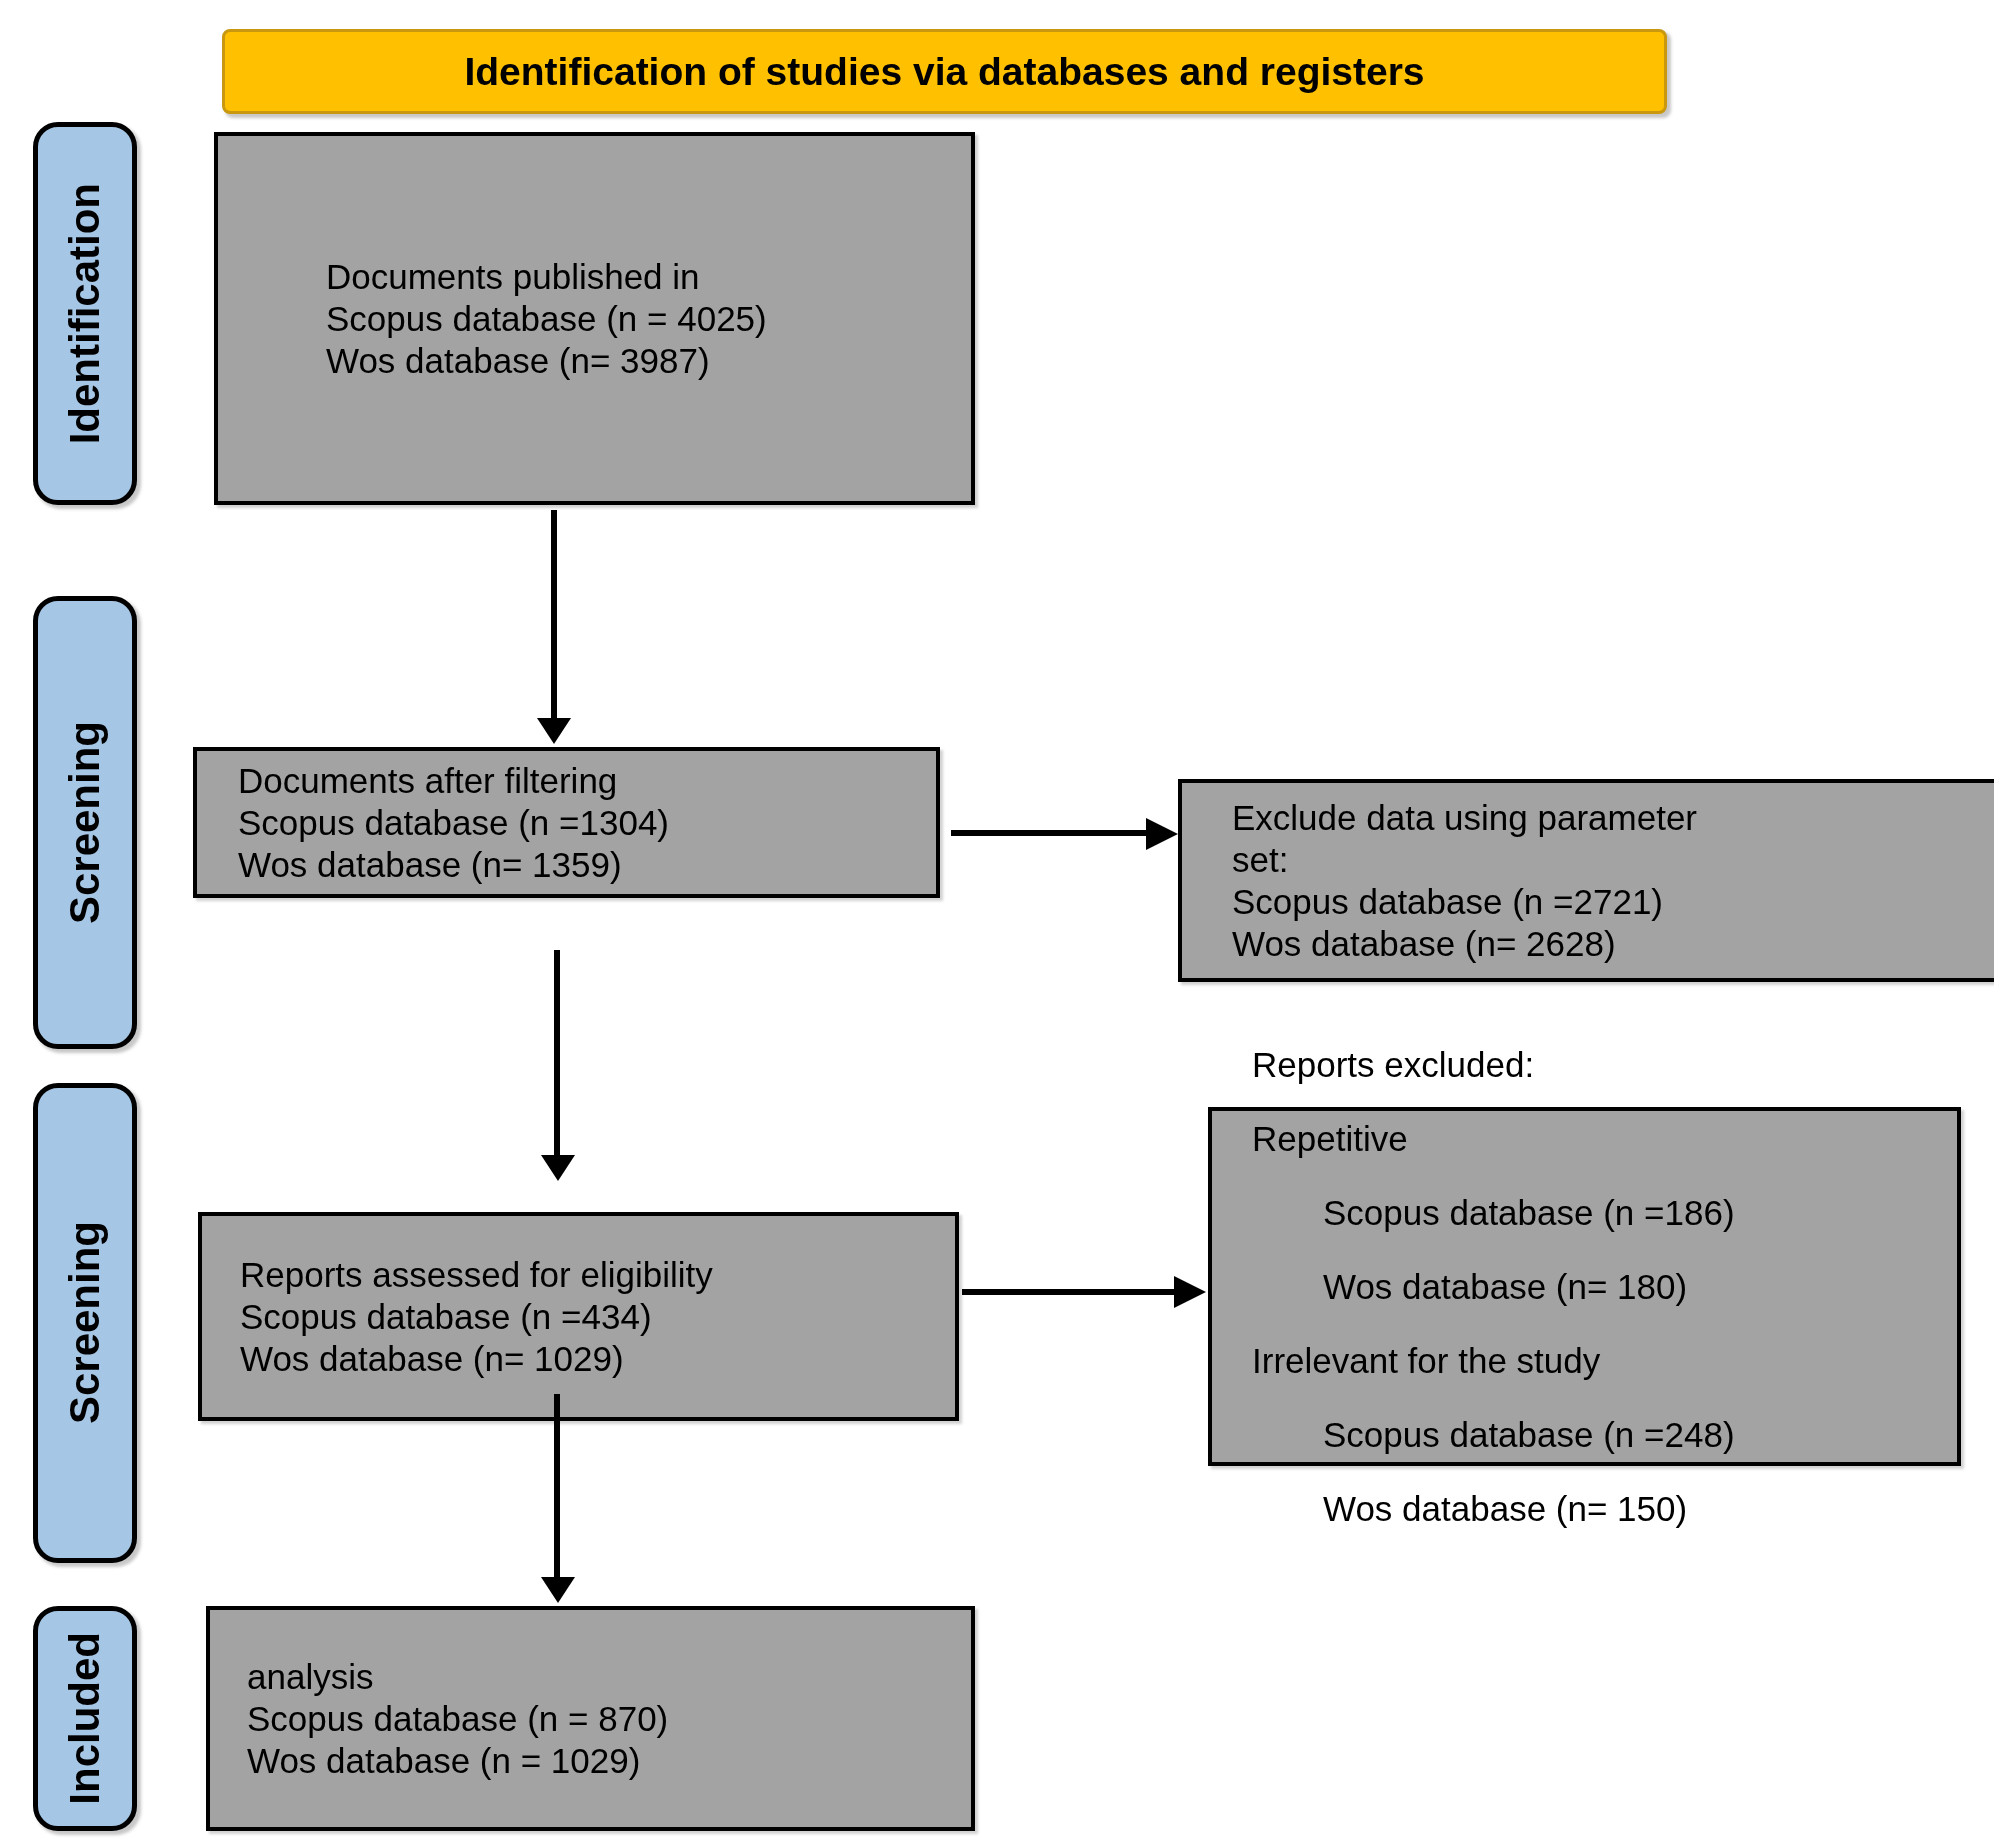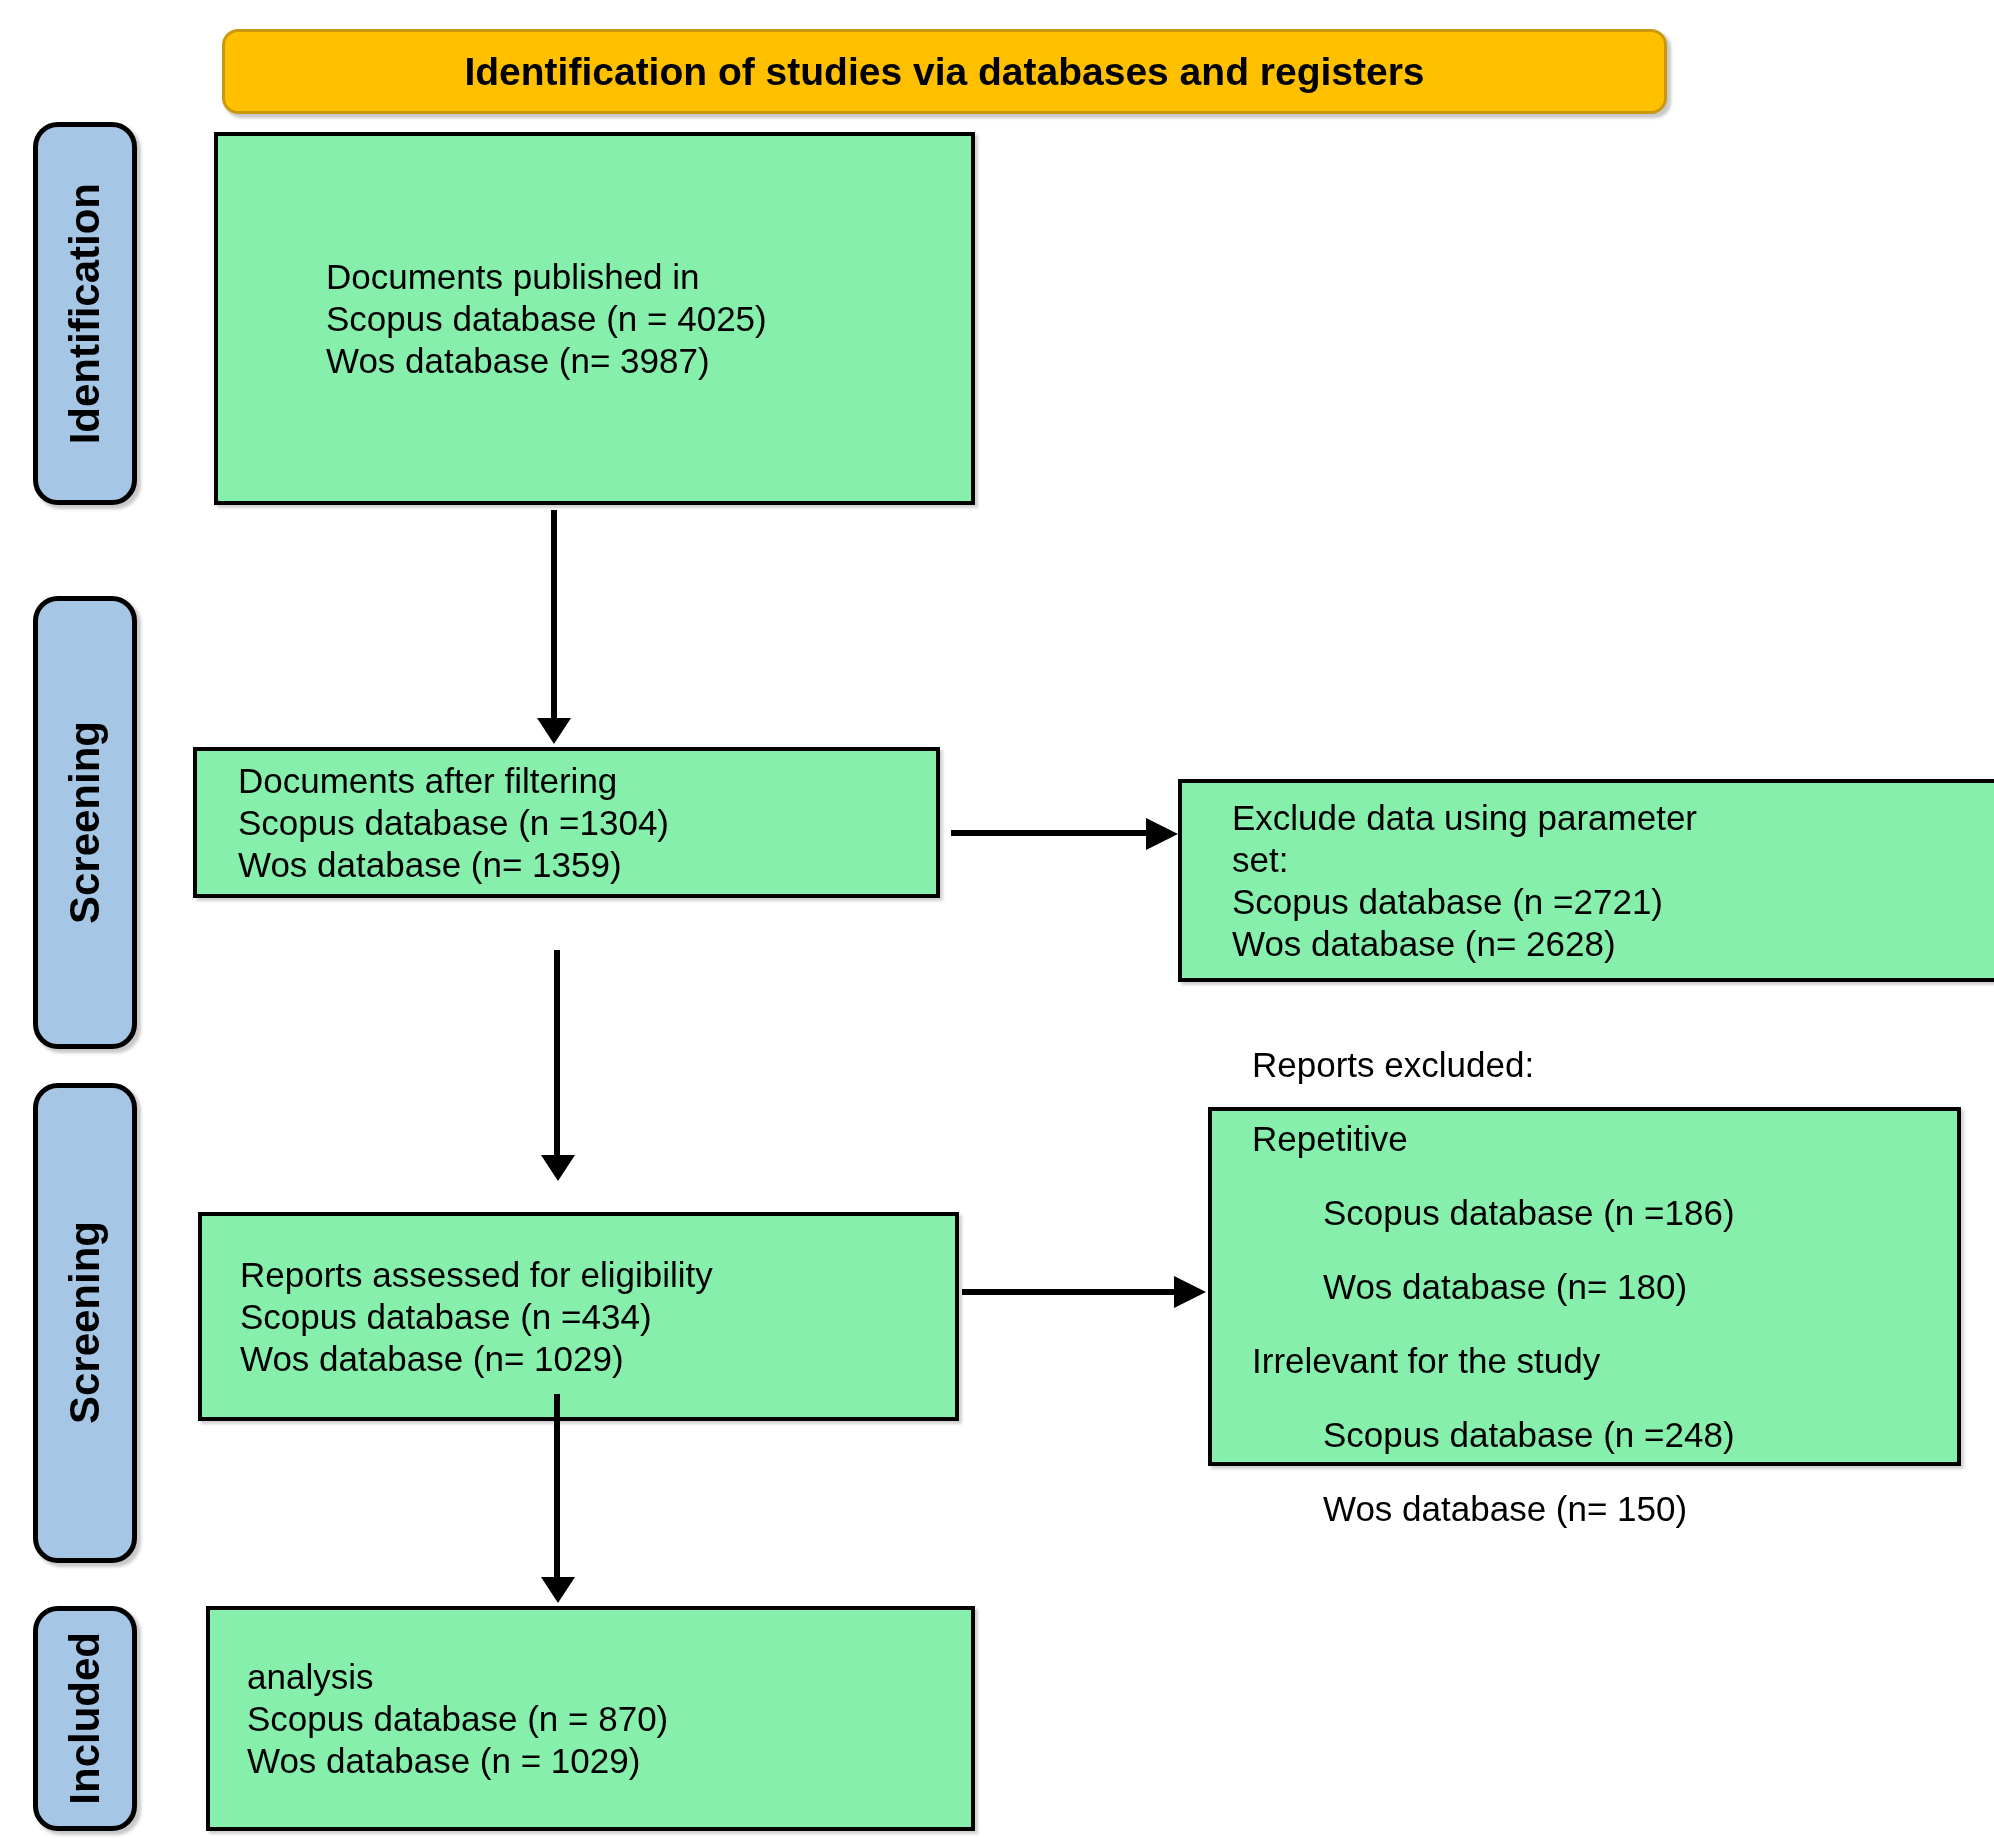--- a/index.html
+++ b/index.html
@@ -16,21 +16,21 @@
     overflow: hidden;
   }
 
   
   .banner {
     position: absolute;
     left: 222px; top: 29px;
     width: 1445px; height: 85px;
     background: #FFC000;
     border: 3.7px solid #C9980E;
-    border-radius: 16px;
+    border-radius: 8px;
     box-sizing: border-box;
     display: flex;
     align-items: center;
     justify-content: center;
     box-shadow: 3.7px 3.7px 3.2px rgba(0,0,0,0.22);
   }
   .banner span {
     font-size: 39px;
     font-weight: 700;
     color: #000000;
@@ -60,21 +60,21 @@
     white-space: nowrap;
   }
   #stage-identification { top: 122px;  height: 383px; }
   #stage-screening-1    { top: 596px; height: 453px; }
   #stage-screening-2    { top: 1083px; height: 480px; }
   #stage-included       { top: 1606px; height: 225px; }
 
   
   .flowbox {
     position: absolute;
-    background: #86efac;
+    background: #a3a3a3;
     border: 4.8px solid #000000;
     box-sizing: border-box;
     display: flex;
     flex-direction: column;
     justify-content: center;
     color: #000000;
     box-shadow: 3.2px 3.2px 2.6px rgba(0,0,0,0.18);
   }
   .flowbox .line {
     font-size: 35px;

